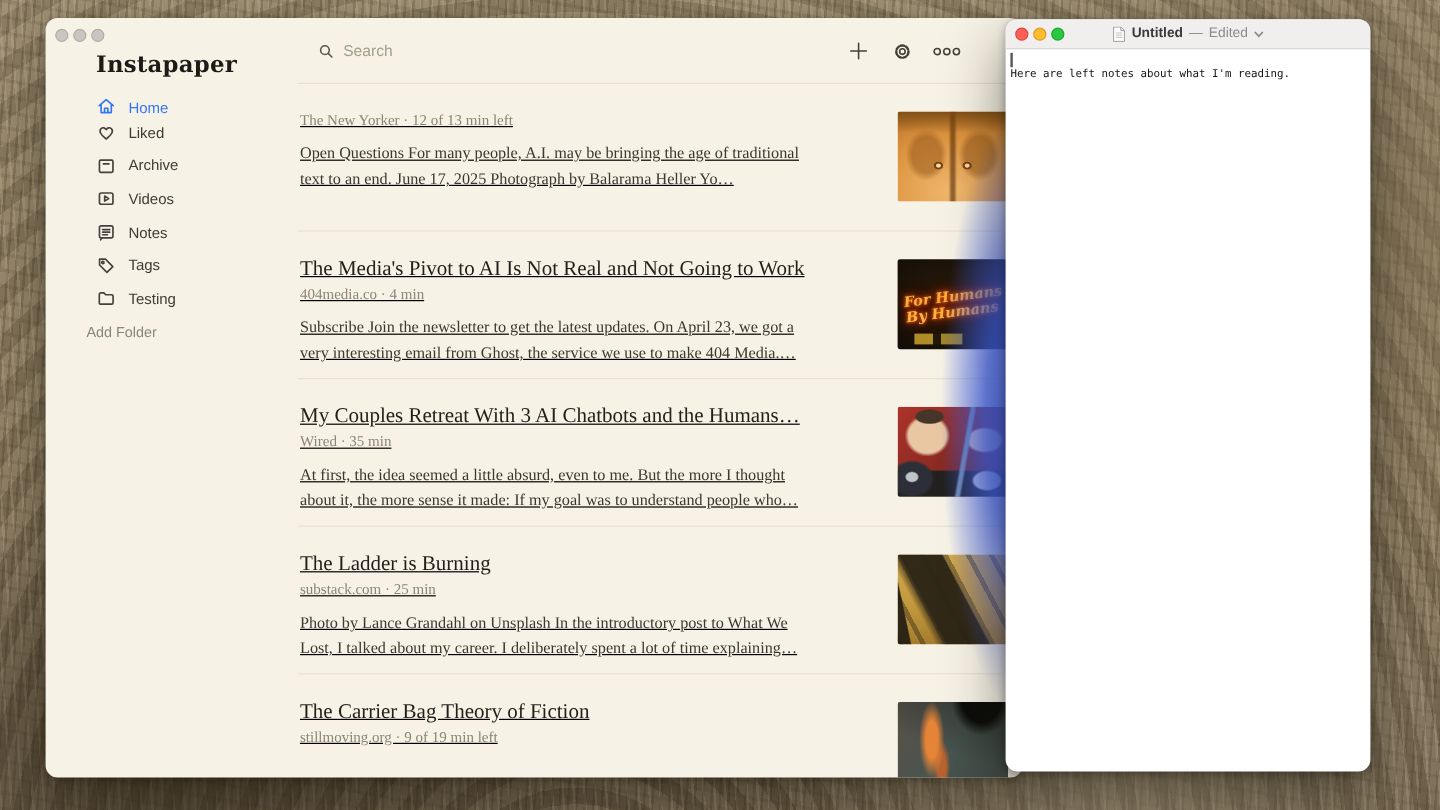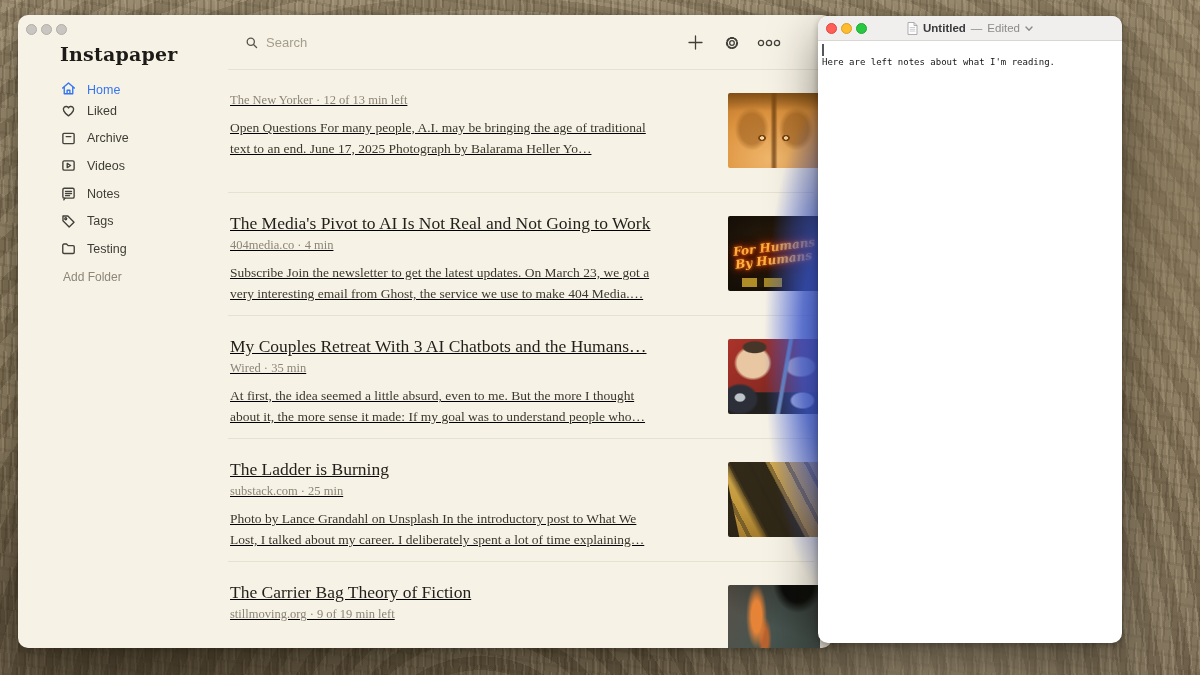--- a/index.html
+++ b/index.html
@@ -13,21 +13,21 @@
       radial-gradient(520px 320px at 12% 96%, rgba(58,48,34,0.55), rgba(58,48,34,0) 70%),
       radial-gradient(640px 420px at 96% 28%, rgba(124,108,80,0.5), rgba(124,108,80,0) 72%),
       repeating-linear-gradient(94deg, rgba(50,40,24,0.20) 0 2px, rgba(0,0,0,0) 2px 7px),
       repeating-linear-gradient(86deg, rgba(228,212,178,0.17) 0 2px, rgba(0,0,0,0) 2px 9px),
       repeating-linear-gradient(10deg, rgba(70,58,38,0.13) 0 3px, rgba(0,0,0,0) 3px 13px),
       repeating-radial-gradient(circle at 40% 115%, rgba(198,184,156,0.16) 0 16px, rgba(76,64,46,0.16) 16px 30px),
       linear-gradient(180deg, #9a8b6f 0%, #8c7c60 55%, #6e604a 100%);
   }
 
   
-  .window { position:absolute; border-radius:10px; overflow:hidden; }
+  .window { position:absolute; border-radius:10px; overflow:hidden;margin-left:20px; }
   .lights { position:absolute; display:flex; gap:4px; }
   .light { width:11px; height:11px; border-radius:50%; }
   .light.gray   { background:#c9c6c1; border:1px solid #b0ada8; }
   .light.red    { background:#ff5f57; border:1px solid #e0443e; }
   .light.yellow { background:#febc2e; border:1px solid #d89e24; }
   .light.green  { background:#28c840; border:1px solid #1ea833; }
 
   
   .instapaper {
     left:18px; top:15px; width:814px; height:633px;
@@ -46,21 +46,21 @@
   .nav-item {
     display:flex; align-items:center; height:27.7px;
     padding-left:42px; gap:10px; cursor:default;
     font-size:12.5px; font-weight:500; color:#3d3c36;
   }
   .nav-item svg { width:17px; height:17px; flex:0 0 17px; stroke:#43423c; fill:none; stroke-width:1.3; stroke-linejoin:round; stroke-linecap:round; }
   .nav-item.active { color:#3577f1;align-items:flex-end; }
   .nav-item.active svg { stroke:#3577f1; }
   .add-folder {
     display:block; margin-top:0; height:28px; line-height:28px;
-    padding-left:45px; font-size:12px; color:#8c8678;
+    padding-left:34px; font-size:12px; color:#8c8678;
   }
 
   .ip-content { position:absolute; left:210px; top:0; right:0; bottom:0;text-decoration:underline; }
   .ip-header { position:relative; height:55px; border-bottom:1px solid #e7e1d1; }
   .search { position:absolute; left:17px; top:0; height:55px; display:flex; align-items:center; gap:7px; }
   .search svg { width:14px; height:14px; stroke:#59564d; fill:none; stroke-width:1.5; stroke-linecap:round; }
   .search-text { font-size:13px; color:#a39d8c; }
   .tool { position:absolute; top:0; height:55px; display:flex; align-items:center; }
   .tool svg { stroke:#403f39; fill:none; stroke-width:1.3; stroke-linecap:round; }
   .tool.plus { left:458px; } .tool.plus svg { width:19px; height:19px; }
@@ -271,21 +271,21 @@
 
     <div class="article-row">
       <div class="a-source">The New Yorker · 12 of 13 min left</div>
       <div class="a-excerpt">Open Questions For many people, A.I. may be bringing the age of traditional text to an end. June 17, 2025 Photograph by Balarama Heller Yo…</div>
       <div class="thumb thumb-xray"></div>
     </div>
 
     <div class="article-row">
       <div class="a-title">The Media's Pivot to AI Is Not Real and Not Going to Work</div>
       <div class="a-source">404media.co · 4 min</div>
-      <div class="a-excerpt">Subscribe Join the newsletter to get the latest updates. On March 23, we got a very interesting email from Ghost, the service we use to make 404 Media.…</div>
+      <div class="a-excerpt">Subscribe Join the newsletter to get the latest updates. On April 23, we got a very interesting email from Ghost, the service we use to make 404 Media.…</div>
       <div class="thumb thumb-neon">
         <span class="neon-line">For Humans</span>
         <span class="neon-line">By Humans</span>
         <span class="neon-strip"></span>
       </div>
     </div>
 
     <div class="article-row">
       <div class="a-title">My Couples Retreat With 3 AI Chatbots and the Humans…</div>
       <div class="a-source">Wired · 35 min</div>

